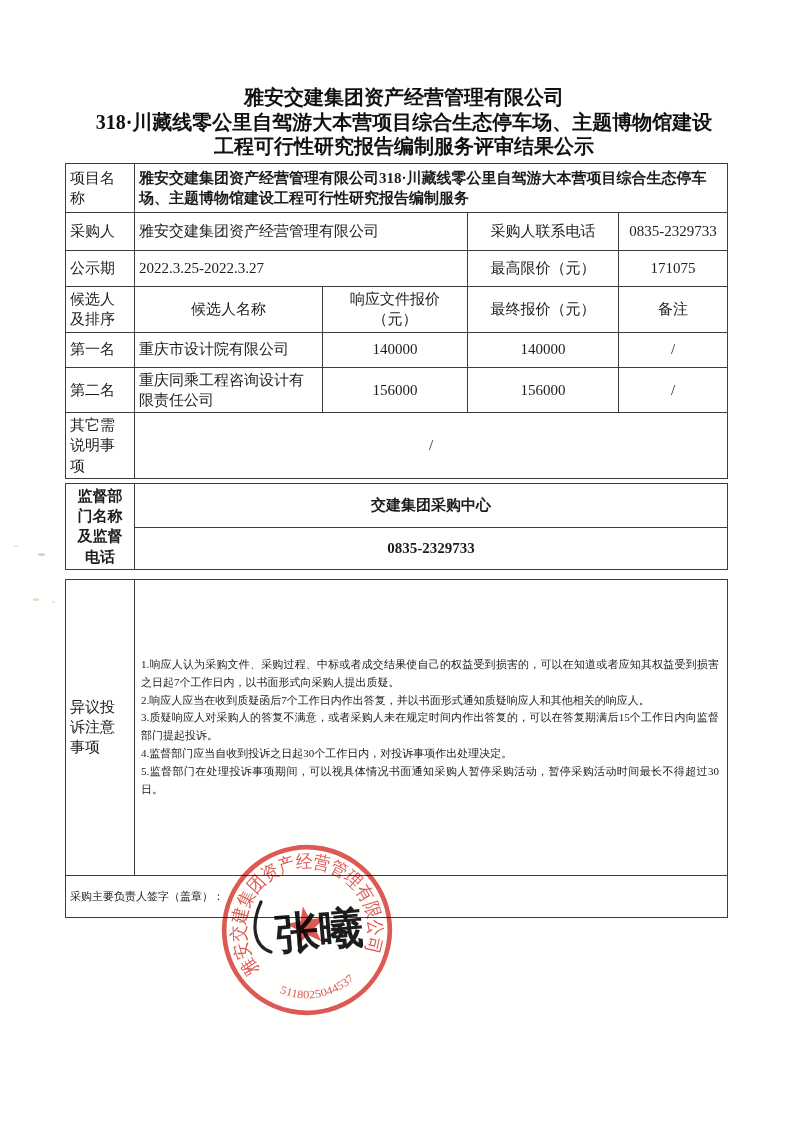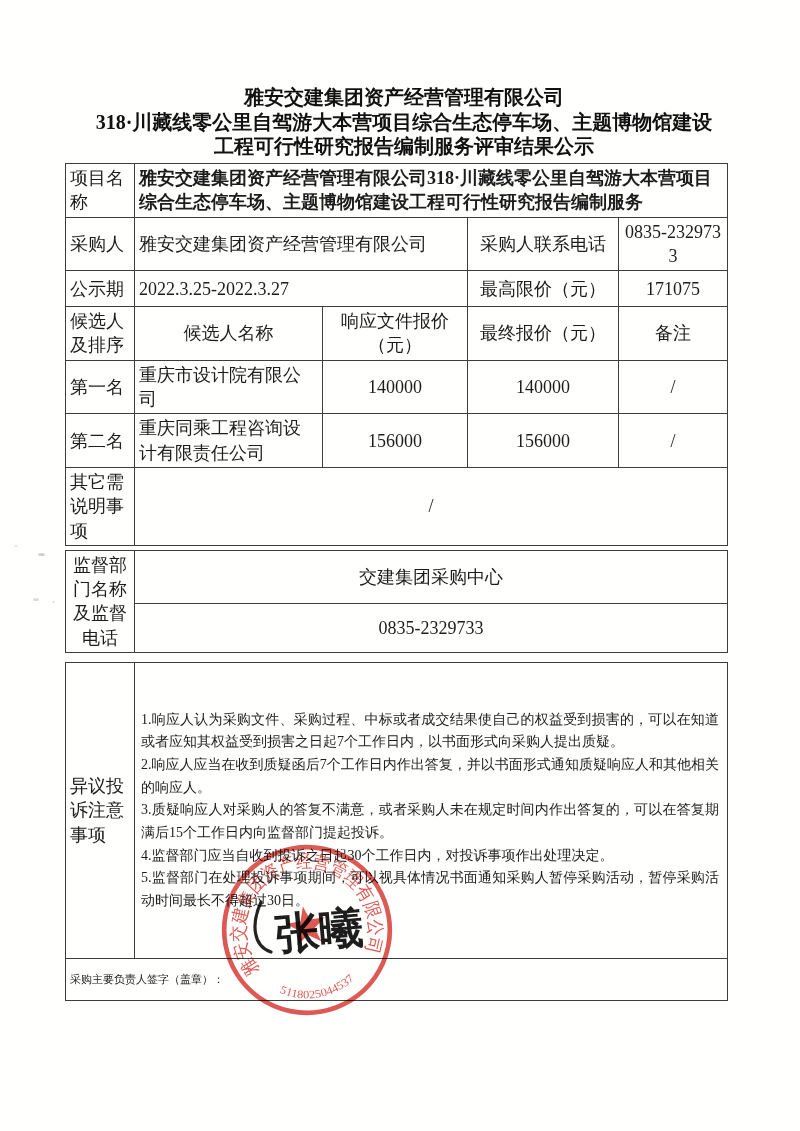--- a/index.html
+++ b/index.html
@@ -14,30 +14,30 @@
   }
   .title{
     position:absolute;top:85px;left:0;right:0;
     text-align:center;font-weight:bold;
     font-size:20px;line-height:24.5px;color:#111;
   }
   .tables{position:absolute;left:65px;top:163px;width:662px;}
   table{border-collapse:collapse;table-layout:fixed;width:662px;}
   td{
     border:1px solid #3d3d3d;
-    font-size:18px;line-height:1.35;
+    font-size:15px;line-height:1.35;
     padding:2px 5px;vertical-align:middle;
     word-break:break-all;
   }
   .lbl{text-align:left;padding-left:4px;}
   .ctr{text-align:center;}
   .bold{font-weight:600;margin-top:32px;}
-  .blockB{margin-top:4px;}
+  .blockB{margin-top:4px;font-weight:bold;}
   .blockC{margin-top:9px;}
-  .objection-cell{padding:10px 8px 10px 6px;font-size:14px;line-height:1.62;}
+  .objection-cell{padding:10px 8px 10px 6px;font-size:11px;line-height:1.62;}
   .objection-cell p{margin:0;text-align:justify;}
   .sig-cell{font-size:11px;}
   .stamp{
     position:absolute;left:219px;top:842px;
     width:176px;height:176px;
     color:#d5342e;opacity:.82;
     transform:rotate(-10deg);
     mix-blend-mode:multiply;
     z-index:5;
   }

